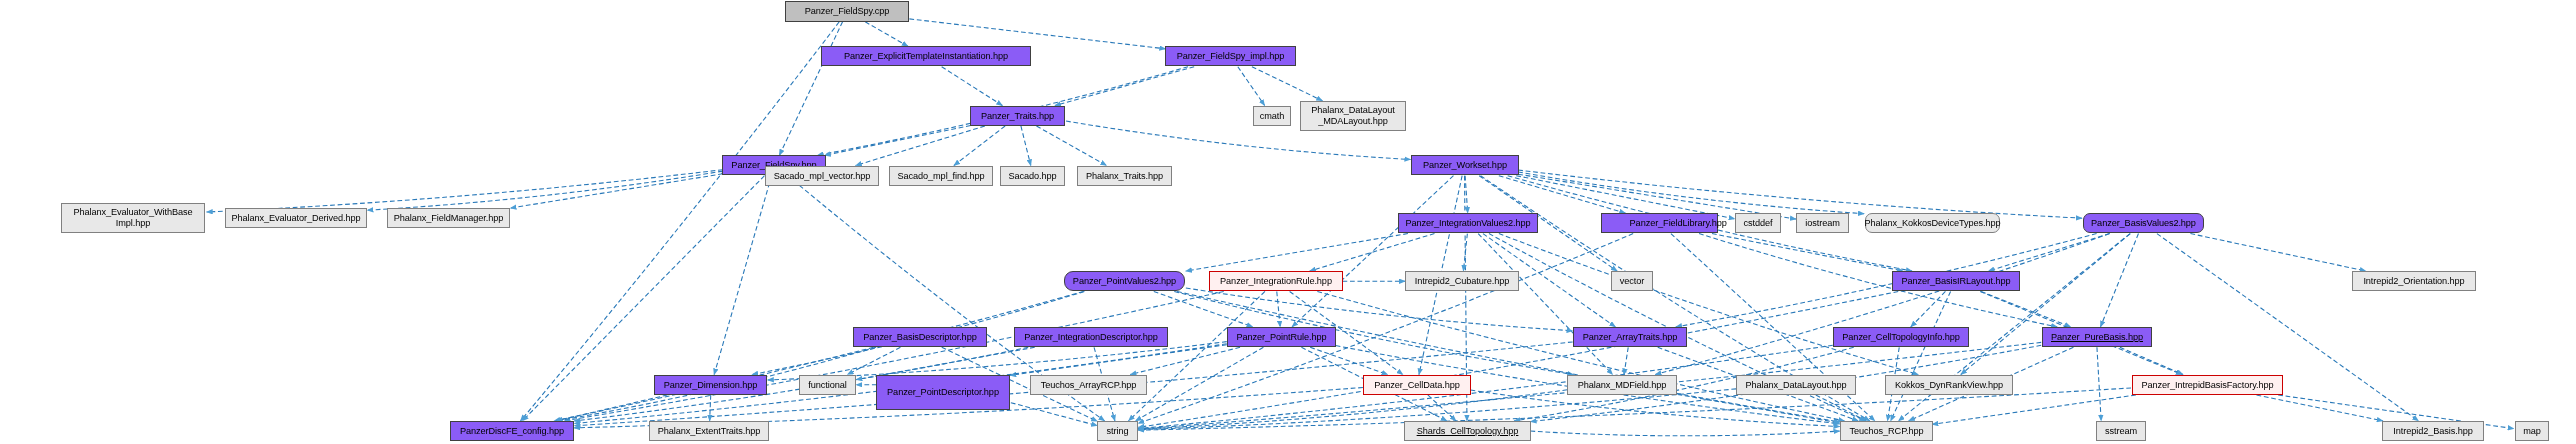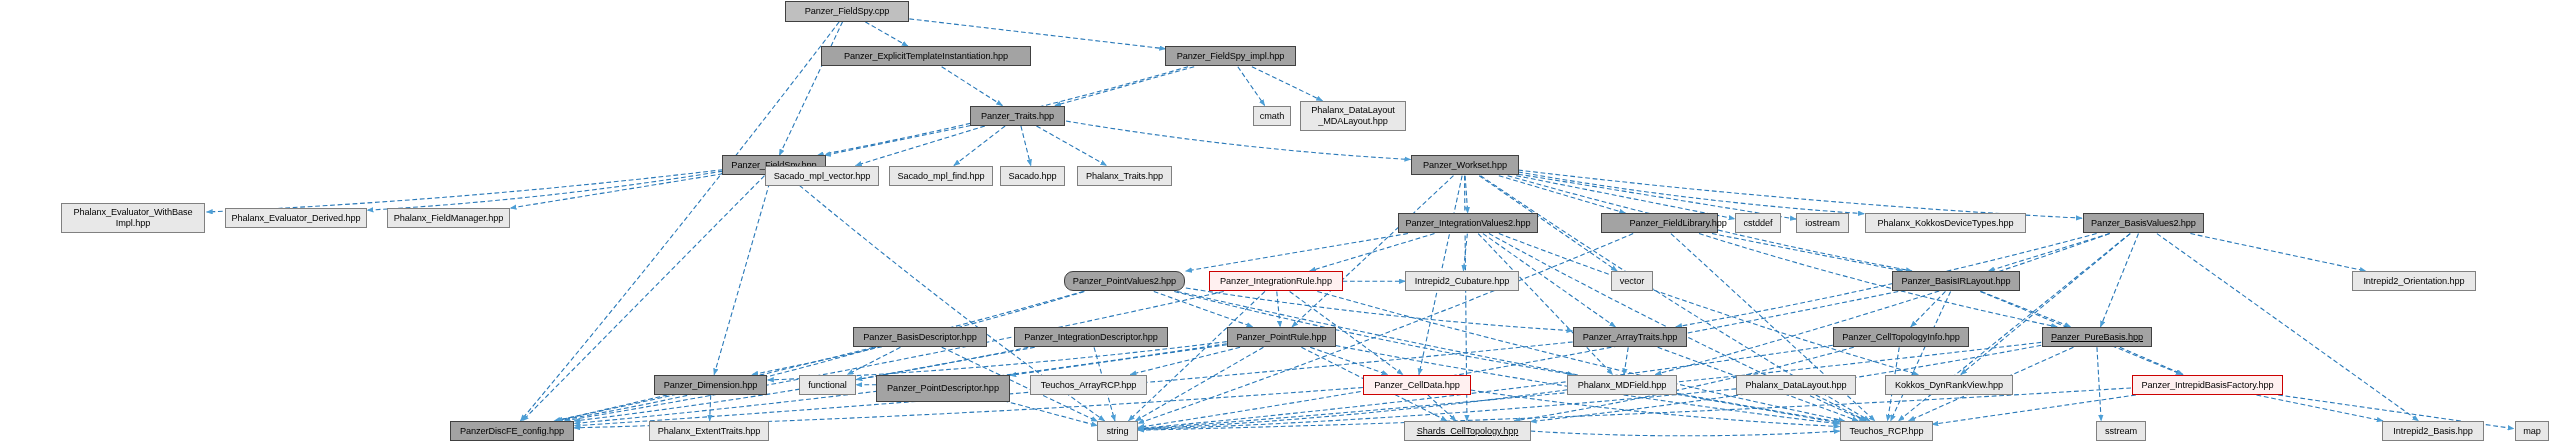--- a/index.html
+++ b/index.html
@@ -37,21 +37,21 @@
     background: #e8e8e8;
     border: 0.7px solid #808080;
     color: #000000;
     font-size: 9.2px;
     line-height: 1.12;
     white-space: pre-line;
     padding: 0 2.7px;
     letter-spacing: -0.1px;
   }
   .node.white {
-    background: #a3a3a3;
+    background: #8b5cf6;
     border: 0.7px solid #404040;
   }
   .node.root {
     background: #bfbfbf;
     border: 0.7px solid #404040;
   }
   .node.redbox {
     background: #fff0f0;
     border: 0.7px solid #cc0000;
   }
@@ -197,37 +197,37 @@
       <div class="node" style="left: 1077px; top: 166px; width: 95px; height: 20.4px;">Phalanx_Traits.hpp</div>
       <div class="node white" style="left: 1411px; top: 155px; width: 108px; height: 20.4px;">Panzer_Workset.hpp</div>
       <div class="node twoline" style="left: 61px; top: 203px; width: 144px; height: 30px;">Phalanx_Evaluator_WithBase
 Impl.hpp</div>
       <div class="node" style="left: 225px; top: 208px; width: 142px; height: 20.4px;">Phalanx_Evaluator_Derived.hpp</div>
       <div class="node" style="left: 387px; top: 208px; width: 123px; height: 20.4px;">Phalanx_FieldManager.hpp</div>
       <div class="node white" style="left: 1398px; top: 213px; width: 140px; height: 20.4px;">Panzer_IntegrationValues2.hpp</div>
       <div class="node white" style="left: 1601px; top: 213px; width: 117px; height: 20.4px; padding-left: 40px;">Panzer_FieldLibrary.hpp</div>
       <div class="node" style="left: 1735px; top: 213px; width: 46px; height: 20.4px;">cstddef</div>
       <div class="node" style="left: 1796px; top: 213px; width: 53px; height: 20.4px;">iostream</div>
-      <div class="node" style="left: 1865px; top: 213px; width: 161px; height: 20.4px;">Phalanx_KokkosDeviceTypes.hpp</div>
-      <div class="node white" style="left: 2083px; top: 213px; width: 121px; height: 20.4px;">Panzer_BasisValues2.hpp</div>
+      <div class="node" style="left: 1865px; top: 213px; width: 135px; height: 20.4px; border-radius: 7px;">Phalanx_KokkosDeviceTypes.hpp</div>
+      <div class="node white" style="left: 2083px; top: 213px; width: 121px; height: 20.4px; border-radius: 7px;">Panzer_BasisValues2.hpp</div>
       <div class="node white" style="left: 1064px; top: 271px; width: 121px; height: 20.4px; border-radius: 9px;">Panzer_PointValues2.hpp</div>
       <div class="node redbox" style="left: 1209px; top: 271px; width: 134px; height: 20.4px;">Panzer_IntegrationRule.hpp</div>
       <div class="node" style="left: 1405px; top: 271px; width: 114px; height: 20.4px;">Intrepid2_Cubature.hpp</div>
       <div class="node" style="left: 1611px; top: 271px; width: 42px; height: 20.4px;">vector</div>
       <div class="node white" style="left: 1892px; top: 271px; width: 128px; height: 20.4px;">Panzer_BasisIRLayout.hpp</div>
       <div class="node" style="left: 2352px; top: 271px; width: 124px; height: 20.4px;">Intrepid2_Orientation.hpp</div>
       <div class="node white" style="left: 853px; top: 327px; width: 134px; height: 20.4px;">Panzer_BasisDescriptor.hpp</div>
       <div class="node white" style="left: 1014px; top: 327px; width: 154px; height: 20.4px;">Panzer_IntegrationDescriptor.hpp</div>
       <div class="node white" style="left: 1227px; top: 327px; width: 109px; height: 20.4px;">Panzer_PointRule.hpp</div>
       <div class="node white" style="left: 1573px; top: 327px; width: 114px; height: 20.4px;">Panzer_ArrayTraits.hpp</div>
       <div class="node white" style="left: 1833px; top: 327px; width: 136px; height: 20.4px;">Panzer_CellTopologyInfo.hpp</div>
       <div class="node white" style="left: 2042px; top: 327px; width: 110px; height: 20.4px; text-decoration: underline;">Panzer_PureBasis.hpp</div>
       <div class="node white" style="left: 654px; top: 375px; width: 113px; height: 20.4px;">Panzer_Dimension.hpp</div>
       <div class="node" style="left: 799px; top: 375px; width: 57px; height: 20.4px;">functional</div>
-      <div class="node white" style="left: 876px; top: 375px; width: 134px; height: 27px;">Panzer_PointDescriptor.hpp</div>
+      <div class="node white" style="left: 876px; top: 375px; width: 134px; height: 35px;">Panzer_PointDescriptor.hpp</div>
       <div class="node" style="left: 1030px; top: 375px; width: 117px; height: 20.4px;">Teuchos_ArrayRCP.hpp</div>
       <div class="node redbox" style="left: 1363px; top: 375px; width: 108px; height: 20.4px;">Panzer_CellData.hpp</div>
       <div class="node" style="left: 1567px; top: 375px; width: 110px; height: 20.4px;">Phalanx_MDField.hpp</div>
       <div class="node" style="left: 1736px; top: 375px; width: 120px; height: 20.4px;">Phalanx_DataLayout.hpp</div>
       <div class="node" style="left: 1885px; top: 375px; width: 128px; height: 20.4px;">Kokkos_DynRankView.hpp</div>
       <div class="node redbox" style="left: 2132px; top: 375px; width: 151px; height: 20.4px;">Panzer_IntrepidBasisFactory.hpp</div>
       <div class="node white" style="left: 450px; top: 421px; width: 124px; height: 20.4px;">PanzerDiscFE_config.hpp</div>
       <div class="node" style="left: 649px; top: 421px; width: 120px; height: 20.4px;">Phalanx_ExtentTraits.hpp</div>
       <div class="node" style="left: 1097px; top: 421px; width: 41px; height: 20.4px;">string</div>
       <div class="node" style="left: 1404px; top: 421px; width: 127px; height: 20.4px; text-decoration: underline;">Shards_CellTopology.hpp</div>

